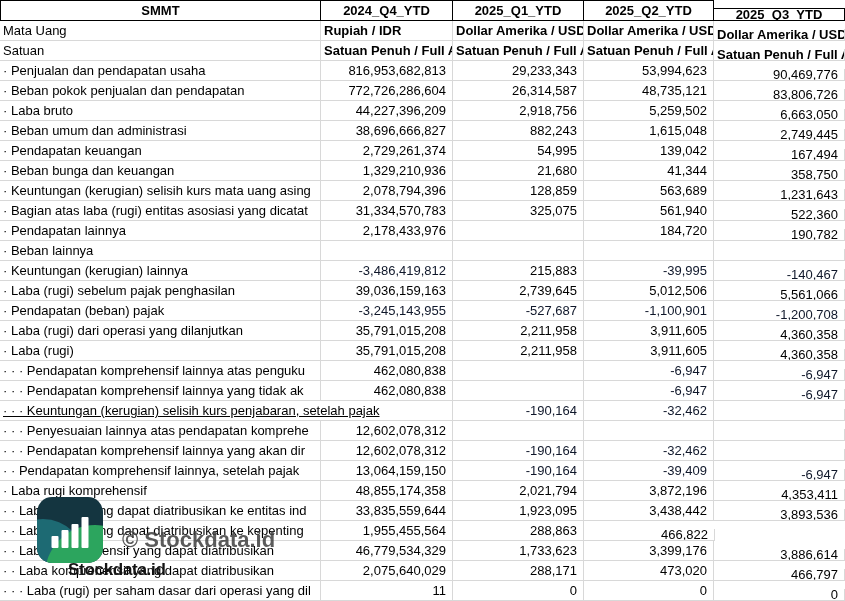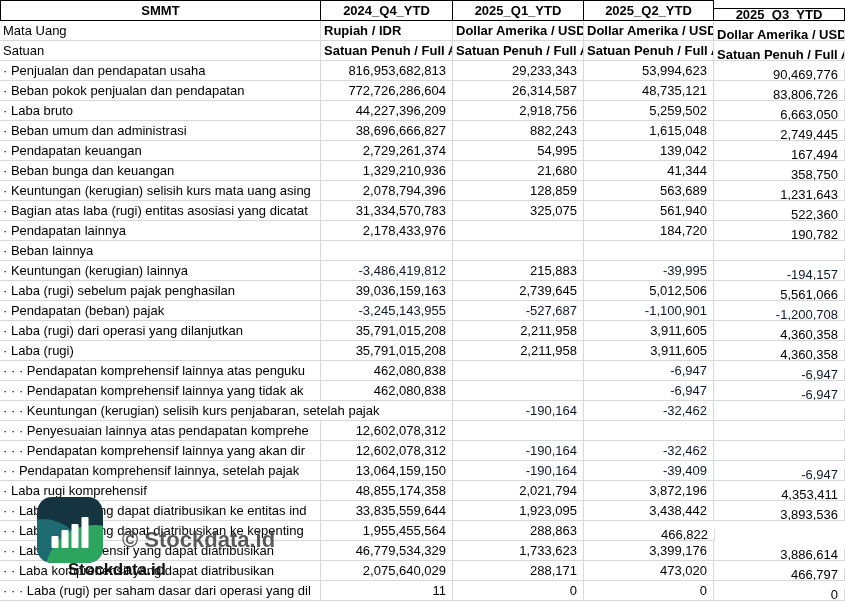--- a/index.html
+++ b/index.html
@@ -35,21 +35,21 @@
   }
   .c0{width:321px;}
   .c1{width:132px;}
   .c2{width:131px;}
   .c3{width:130px;}
   .c4{width:131px;margin-top:8px;}
   .label{padding-left:3px;}
   .num{justify-content:flex-end;padding-right:6px;}
   .txt{justify-content:flex-start;padding-left:3px;font-weight:bold;}
   .neg{color:#0f172a;}
-  .ovf{overflow:visible;position:relative;z-index:2;border-right:none;}
+  .ovf{overflow:visible;position:relative;z-index:2;border-right:none;text-decoration:underline;}
   
   .logo{
     position:absolute;left:37px;top:497px;
     width:66px;height:66px;border-radius:15px;
     background:#143540;overflow:hidden;z-index:5;
   }
   .logo::before{
     content:'';position:absolute;width:84px;height:84px;border-radius:50%;
     background:#1d6a73;left:-36px;bottom:-40px;
   }
@@ -172,21 +172,21 @@
         <div class="cell c1 num"></div>
         <div class="cell c2 num"></div>
         <div class="cell c3 num"></div>
         <div class="cell c4 num"></div>
       </div>
       <div class="row">
         <div class="cell c0 label">· Keuntungan (kerugian) lainnya</div>
         <div class="cell c1 num neg">-3,486,419,812</div>
         <div class="cell c2 num">215,883</div>
         <div class="cell c3 num neg">-39,995</div>
-        <div class="cell c4 num neg">-194,157</div>
+        <div class="cell c4 num neg">-140,467</div>
       </div>
       <div class="row">
         <div class="cell c0 label">· Laba (rugi) sebelum pajak penghasilan</div>
         <div class="cell c1 num">39,036,159,163</div>
         <div class="cell c2 num">2,739,645</div>
         <div class="cell c3 num">5,012,506</div>
         <div class="cell c4 num">5,561,066</div>
       </div>
       <div class="row">
         <div class="cell c0 label">· Pendapatan (beban) pajak</div>

